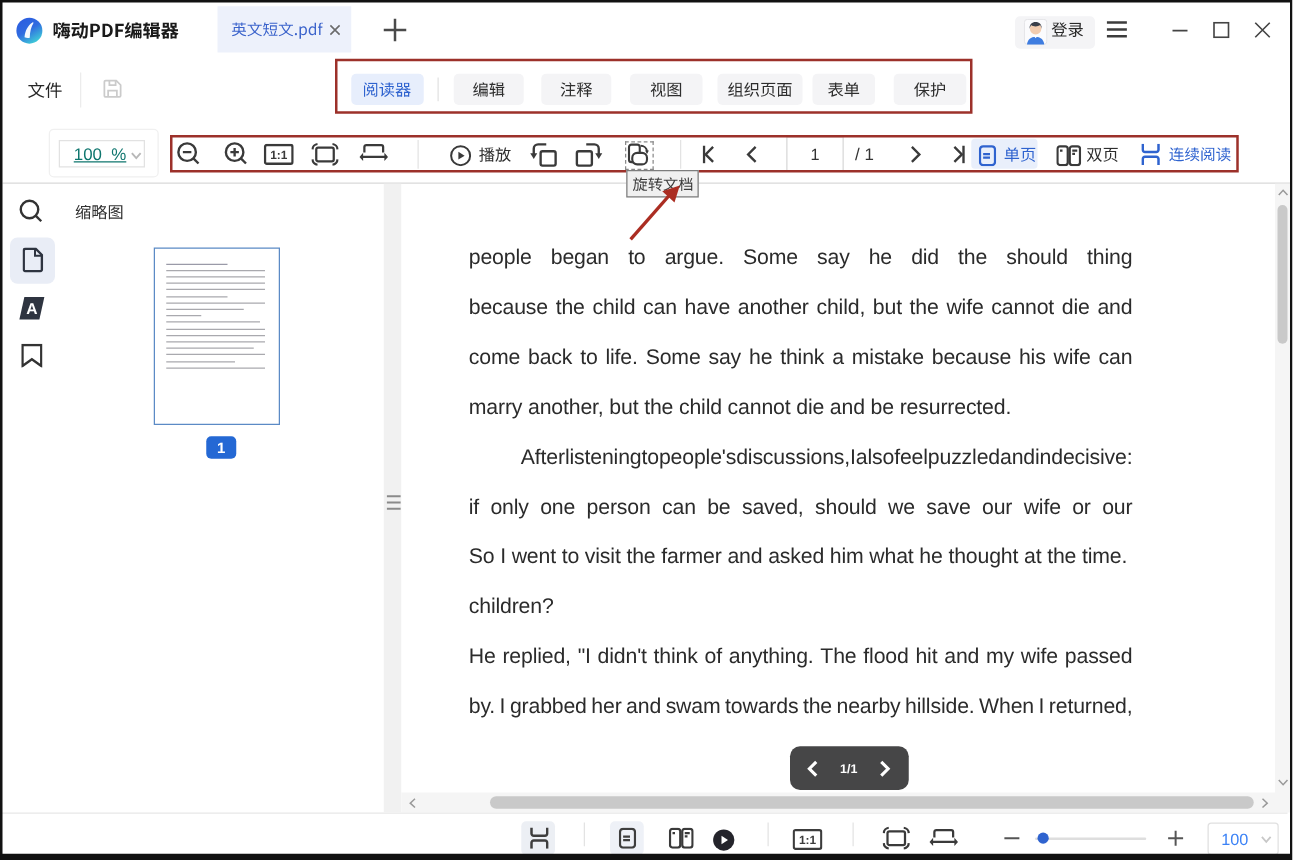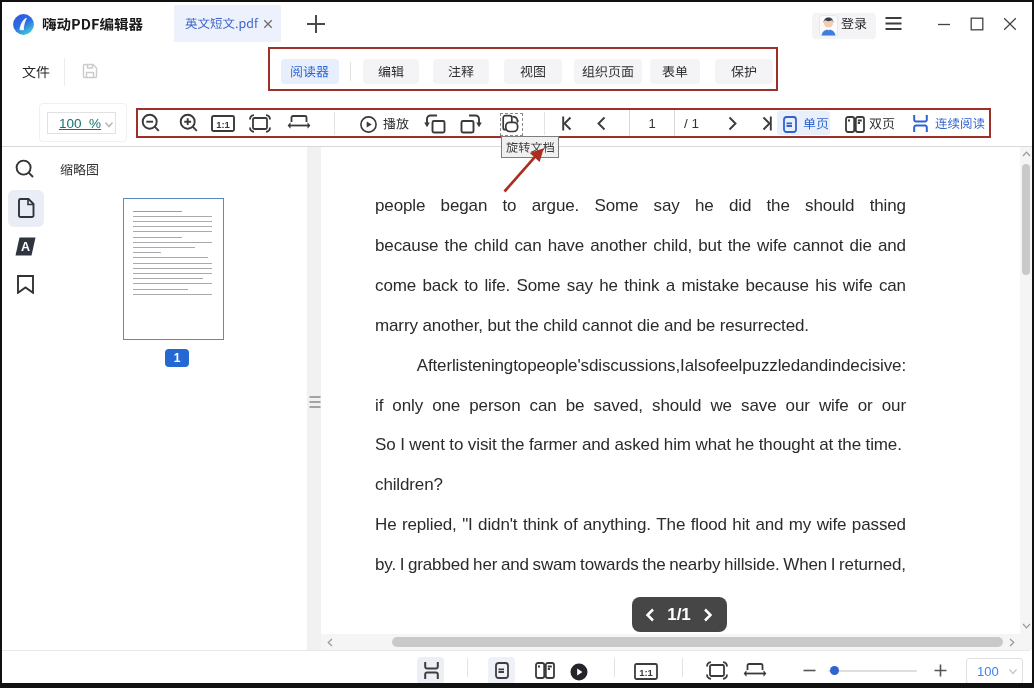--- a/index.html
+++ b/index.html
@@ -413,21 +413,21 @@
       </svg>
     </div>
 <svg class="abs" style="left:495px;top:140px;z-index:42" width="60" height="60" viewBox="0 0 60 60">
 <path d="M9.5 51.5 L43.5 12.8" stroke="#ab2d22" stroke-width="2.7"></path>
 <path d="M48.8 8.3 L44.6 22 L34.8 13 Z" fill="#ab2d22"></path>
     </svg>
 <div class="abs" style="left:632px;top:597px;width:95px;height:35px;background:rgba(32,32,34,0.83);border-radius:8px;z-index:20"></div>
 <svg class="abs" style="left:645px;top:608px;z-index:21" width="10" height="14" viewBox="0 0 10 14">
 <path d="M8 1.5 L2.5 7 L8 12.5" stroke="#fff" stroke-width="2.5" fill="none"></path>
     </svg>
-<div class="abs ctr" style="left:662px;top:606px;width:34px;height:18px;color:#fff;font-size:17px;font-weight:bold;z-index:21">1/1</div>
+<div class="abs ctr" style="left:662px;top:606px;width:34px;height:18px;color:#fff;font-size:10px;font-weight:bold;z-index:21">1/1</div>
 <svg class="abs" style="left:703px;top:608px;z-index:21" width="10" height="14" viewBox="0 0 10 14">
 <path d="M2 1.5 L7.5 7 L2 12.5" stroke="#fff" stroke-width="2.5" fill="none"></path>
     </svg>
 <div class="abs" style="left:1020px;top:147px;width:12px;height:503px;background:#f5f5f5"></div>
 <svg class="abs" style="left:1022px;top:151px" width="9" height="6" viewBox="0 0 9 6">
 <path d="M1 5 L4.5 1.2 L8 5" stroke="#999" stroke-width="1.2" fill="none"></path>
     </svg>
 <svg class="abs" style="left:1022px;top:623px" width="9" height="6" viewBox="0 0 9 6">
 <path d="M1 1 L4.5 4.8 L8 1" stroke="#999" stroke-width="1.2" fill="none"></path>
     </svg>

